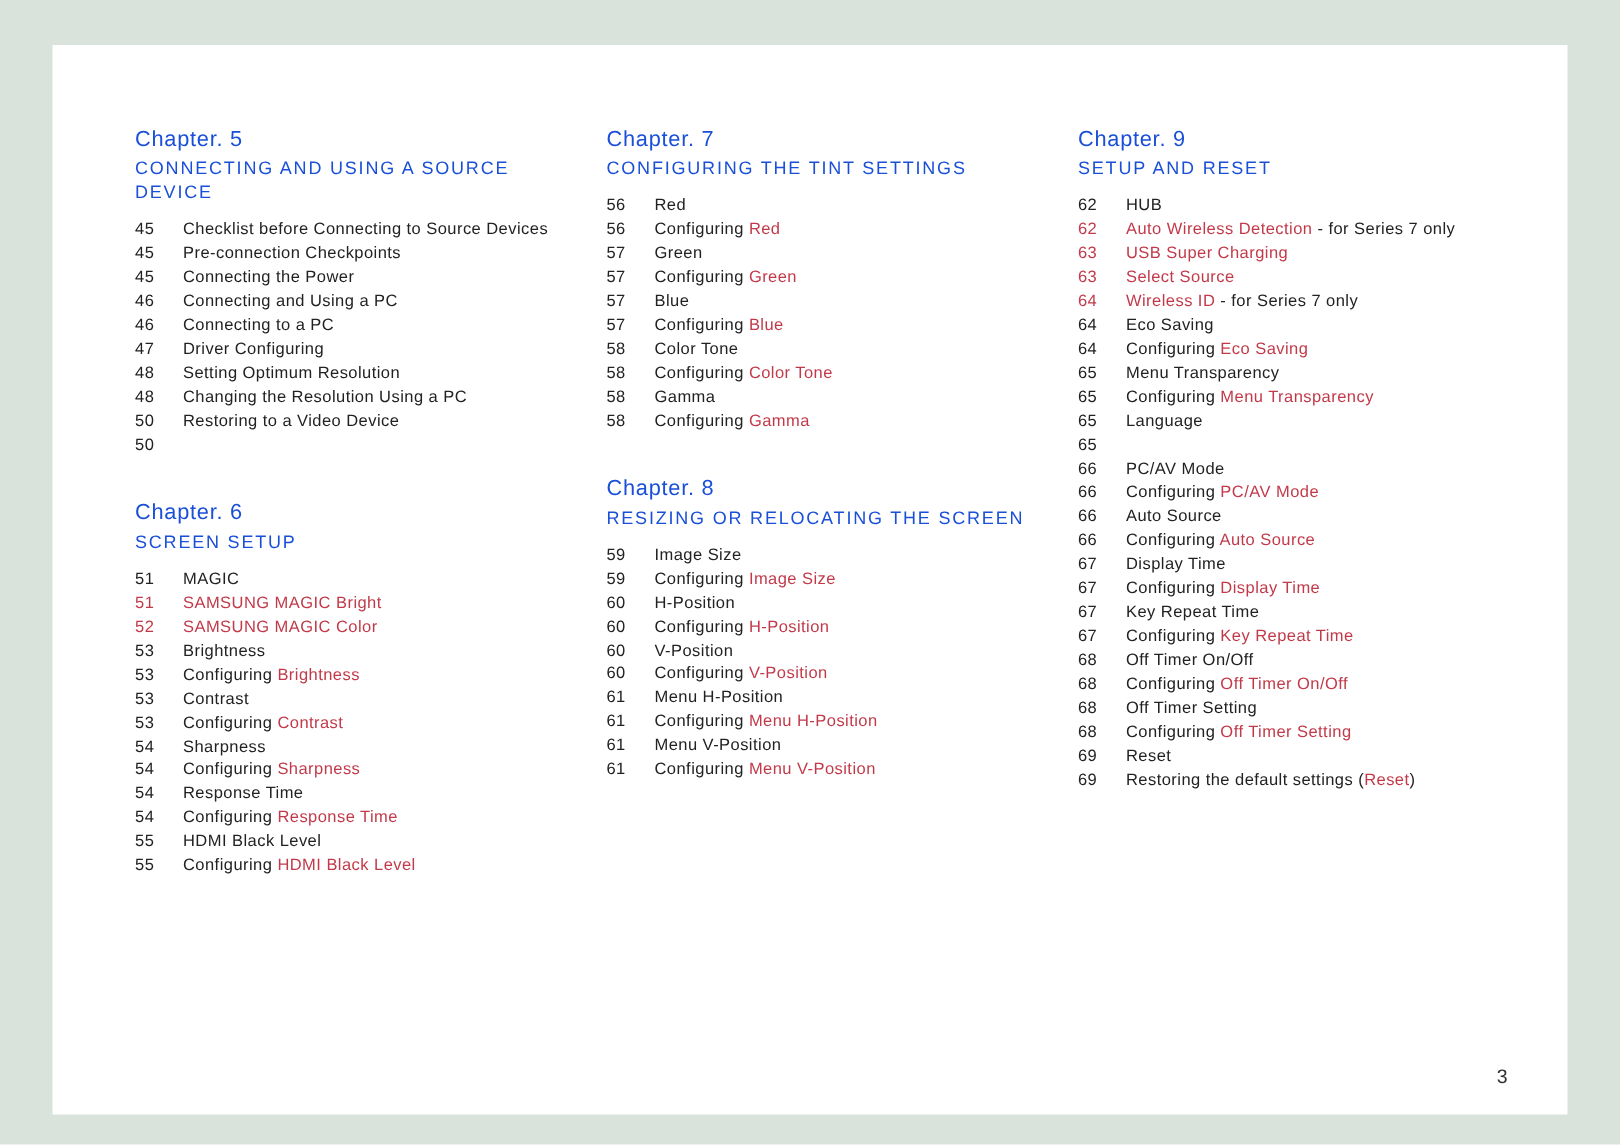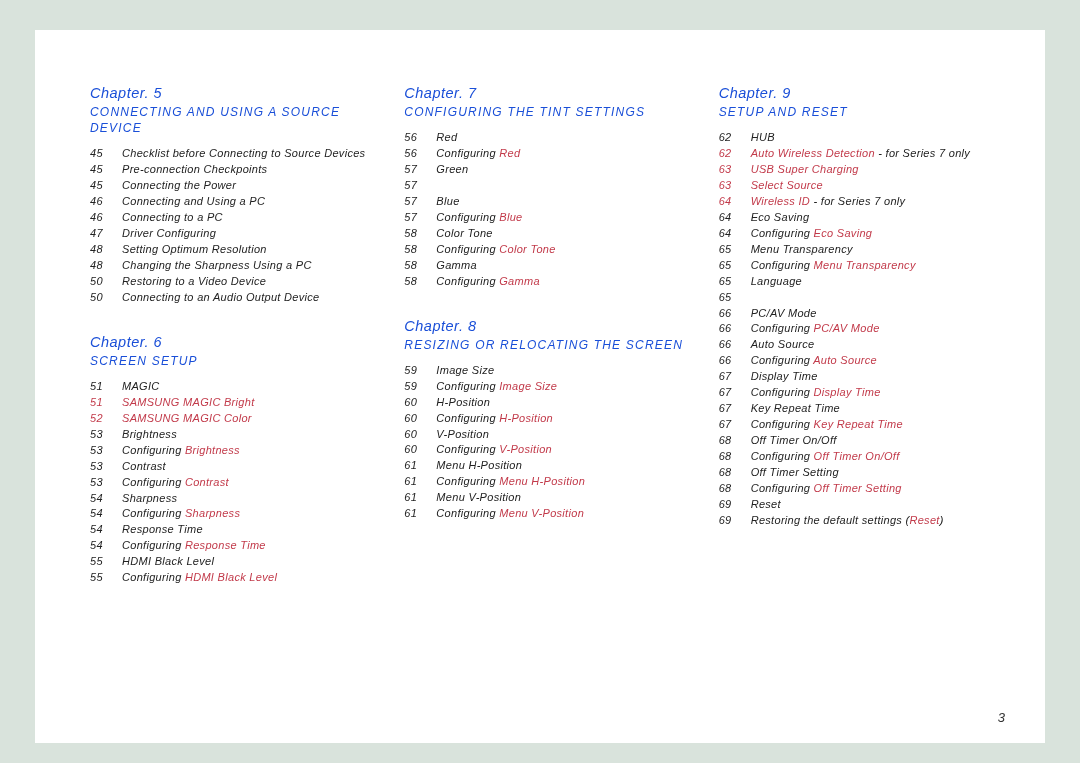--- a/index.html
+++ b/index.html
@@ -9,21 +9,20 @@
     font-family: Arial, Helvetica, sans-serif;
     padding: 30px 35px 20px 35px;
     position: relative;
   }
   .page {
     background: #ffffff;
     width: 100%;
     height: 100%;
     padding: 55px 40px 20px 55px;
     position: relative;
-    font-style: italic;
   }
   .columns {
     display: flex;
     gap: 28px;
   }
   .col {
     flex: 1;
     min-width: 0;
   }
   .chapter-block {
@@ -105,29 +104,28 @@
             <li class="toc-row">
               <span class="toc-page">47</span>
               <span class="toc-text">Driver Configuring</span>
             </li>
             <li class="toc-row">
               <span class="toc-page">48</span>
               <span class="toc-text">Setting Optimum Resolution</span>
             </li>
             <li class="toc-row">
               <span class="toc-page">48</span>
-              <span class="toc-text">Changing the Sharpness Using a PC</span>
+              <span class="toc-text">Changing the Resolution Using a PC</span>
             </li>
             <li class="toc-row">
               <span class="toc-page">50</span>
               <span class="toc-text">Restoring to a Video Device</span>
             </li>
             <li class="toc-row">
               <span class="toc-page">50</span>
-              <span class="toc-text">Connecting to an Audio Output Device</span>
             </li>
           </ul>
         </div>
         <div class="chapter-block">
           <div class="chapter-num">Chapter. 6</div>
           <div class="chapter-title">SCREEN SETUP</div>
           <ul class="toc-list">
             <li class="toc-row">
               <span class="toc-page">51</span>
               <span class="toc-text">MAGIC</span>
@@ -195,20 +193,21 @@
             <li class="toc-row">
               <span class="toc-page">56</span>
               <span class="toc-text"><span class="mixed-prefix">Configuring </span><span class="mixed-red">Red</span></span>
             </li>
             <li class="toc-row">
               <span class="toc-page">57</span>
               <span class="toc-text">Green</span>
             </li>
             <li class="toc-row">
               <span class="toc-page">57</span>
+              <span class="toc-text"><span class="mixed-prefix">Configuring </span><span class="mixed-red">Green</span></span>
             </li>
             <li class="toc-row">
               <span class="toc-page">57</span>
               <span class="toc-text">Blue</span>
             </li>
             <li class="toc-row">
               <span class="toc-page">57</span>
               <span class="toc-text"><span class="mixed-prefix">Configuring </span><span class="mixed-red">Blue</span></span>
             </li>
             <li class="toc-row">

